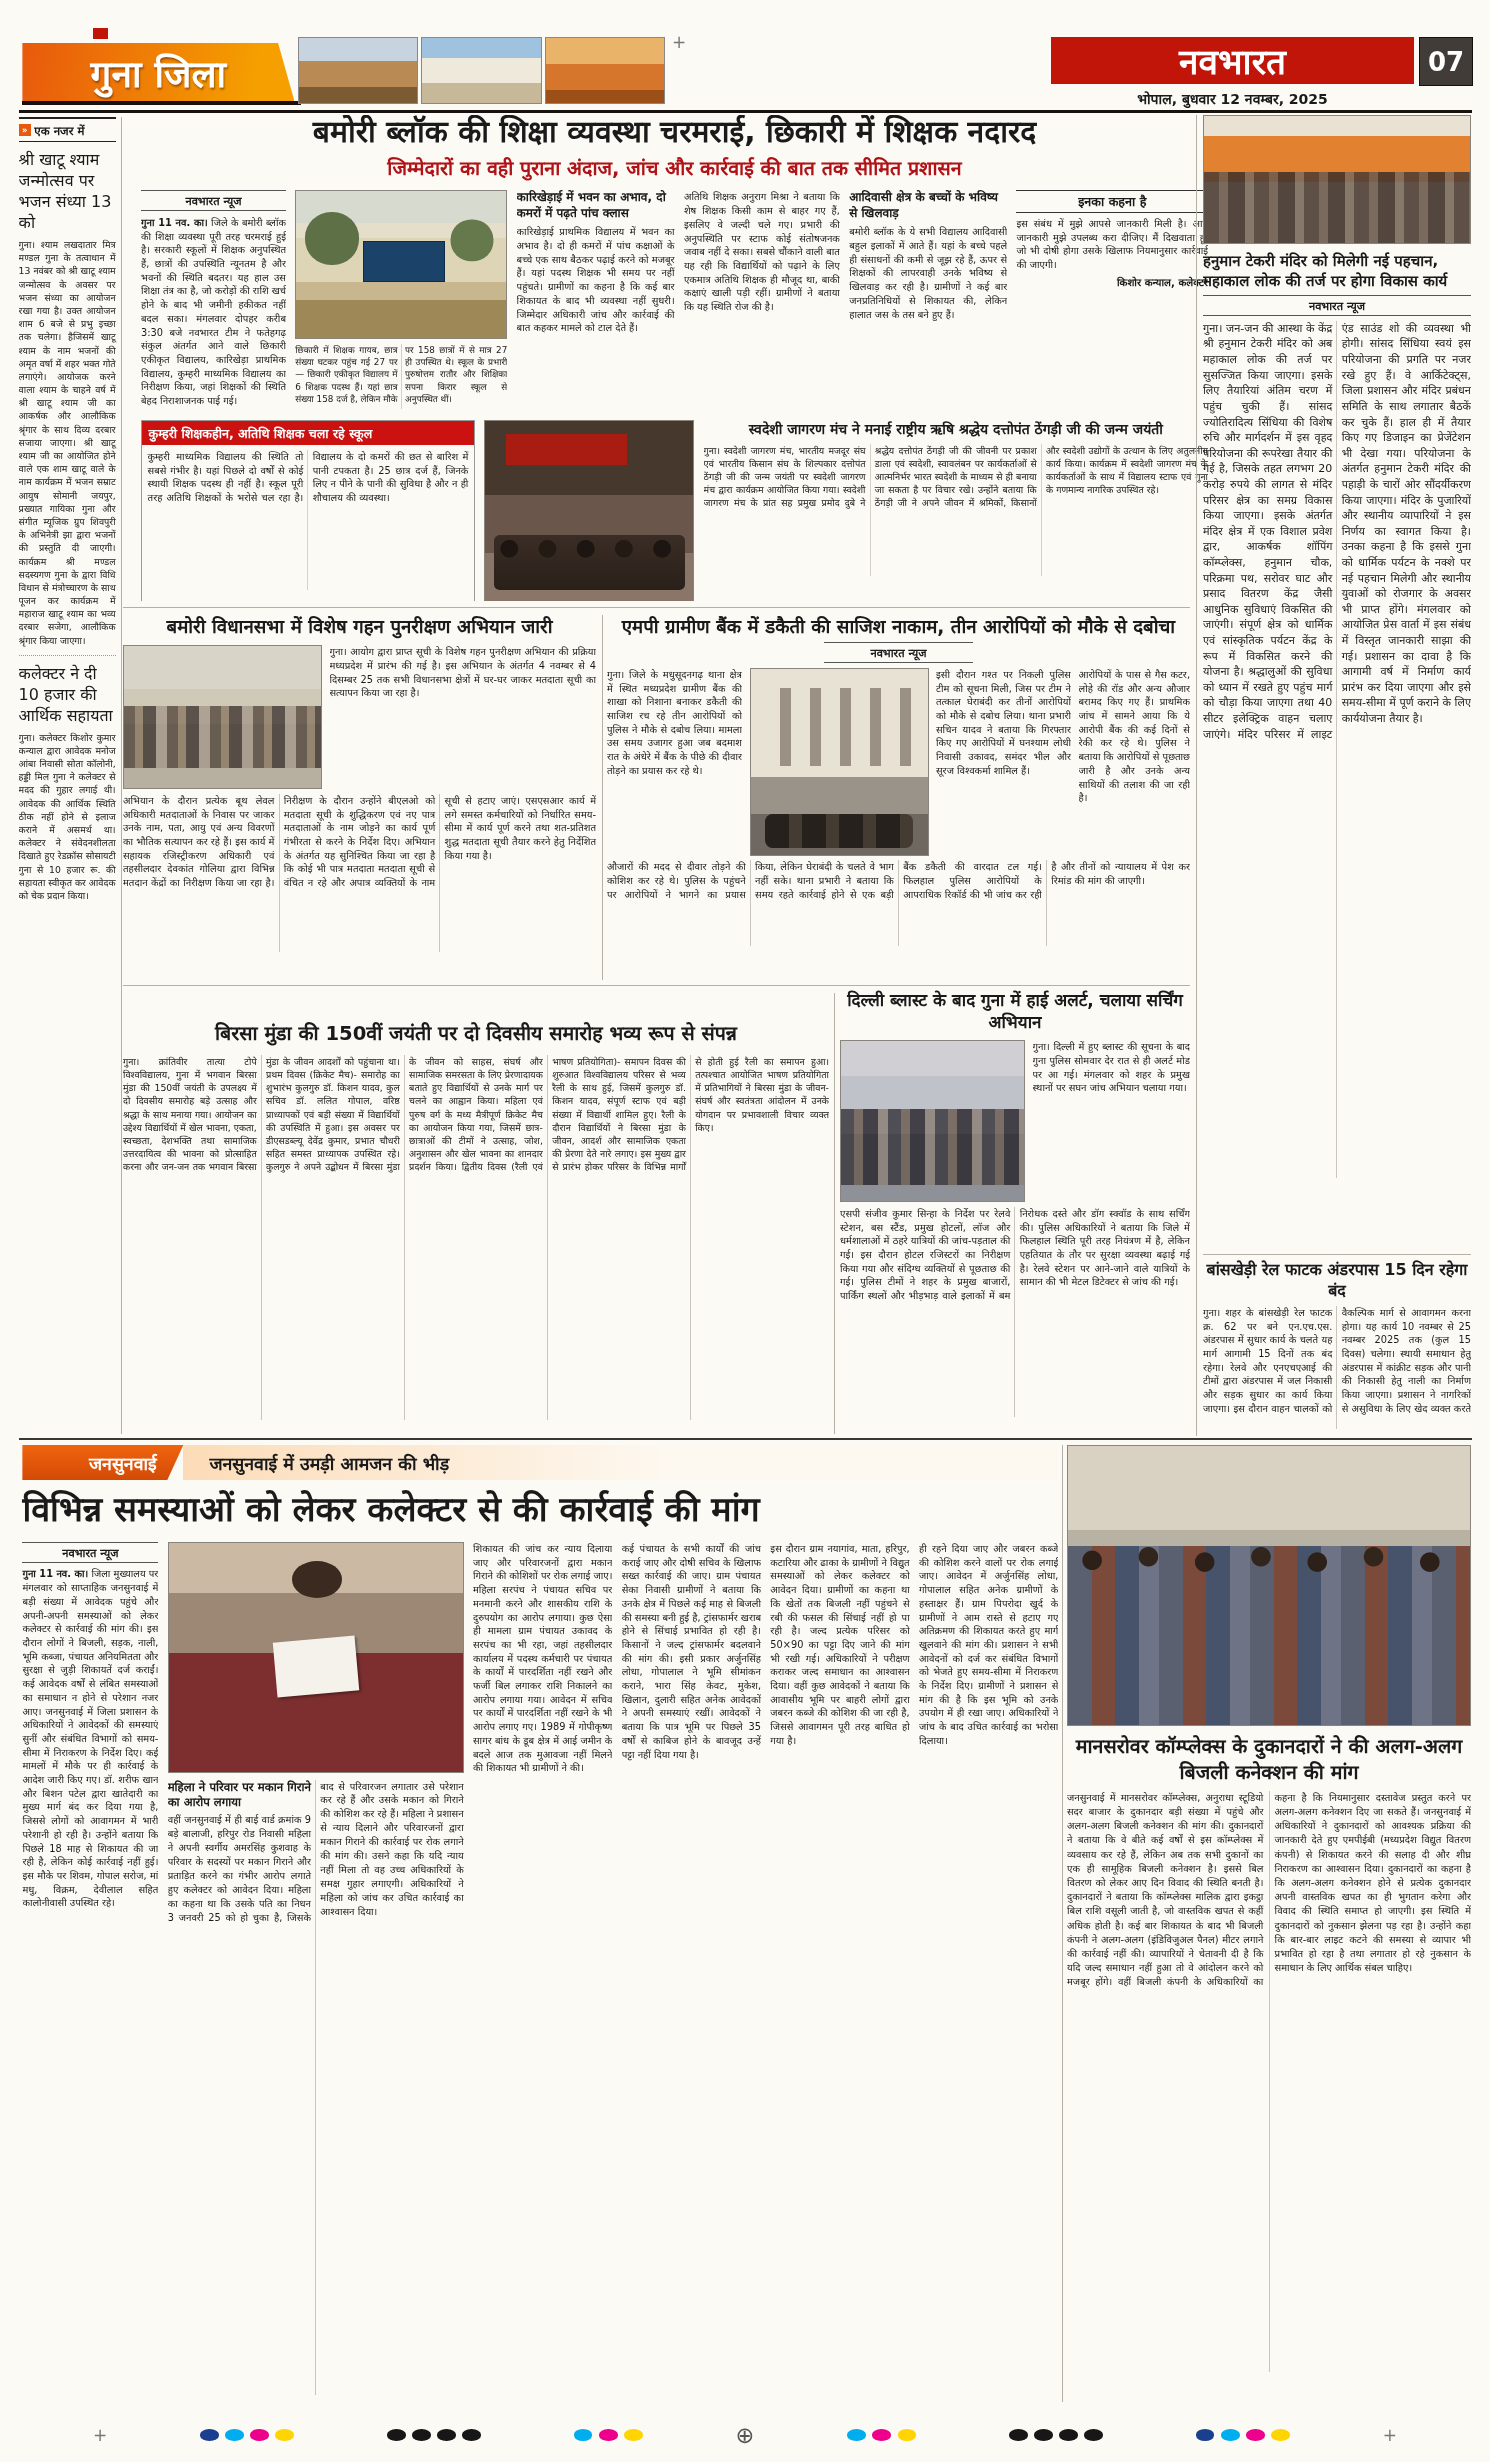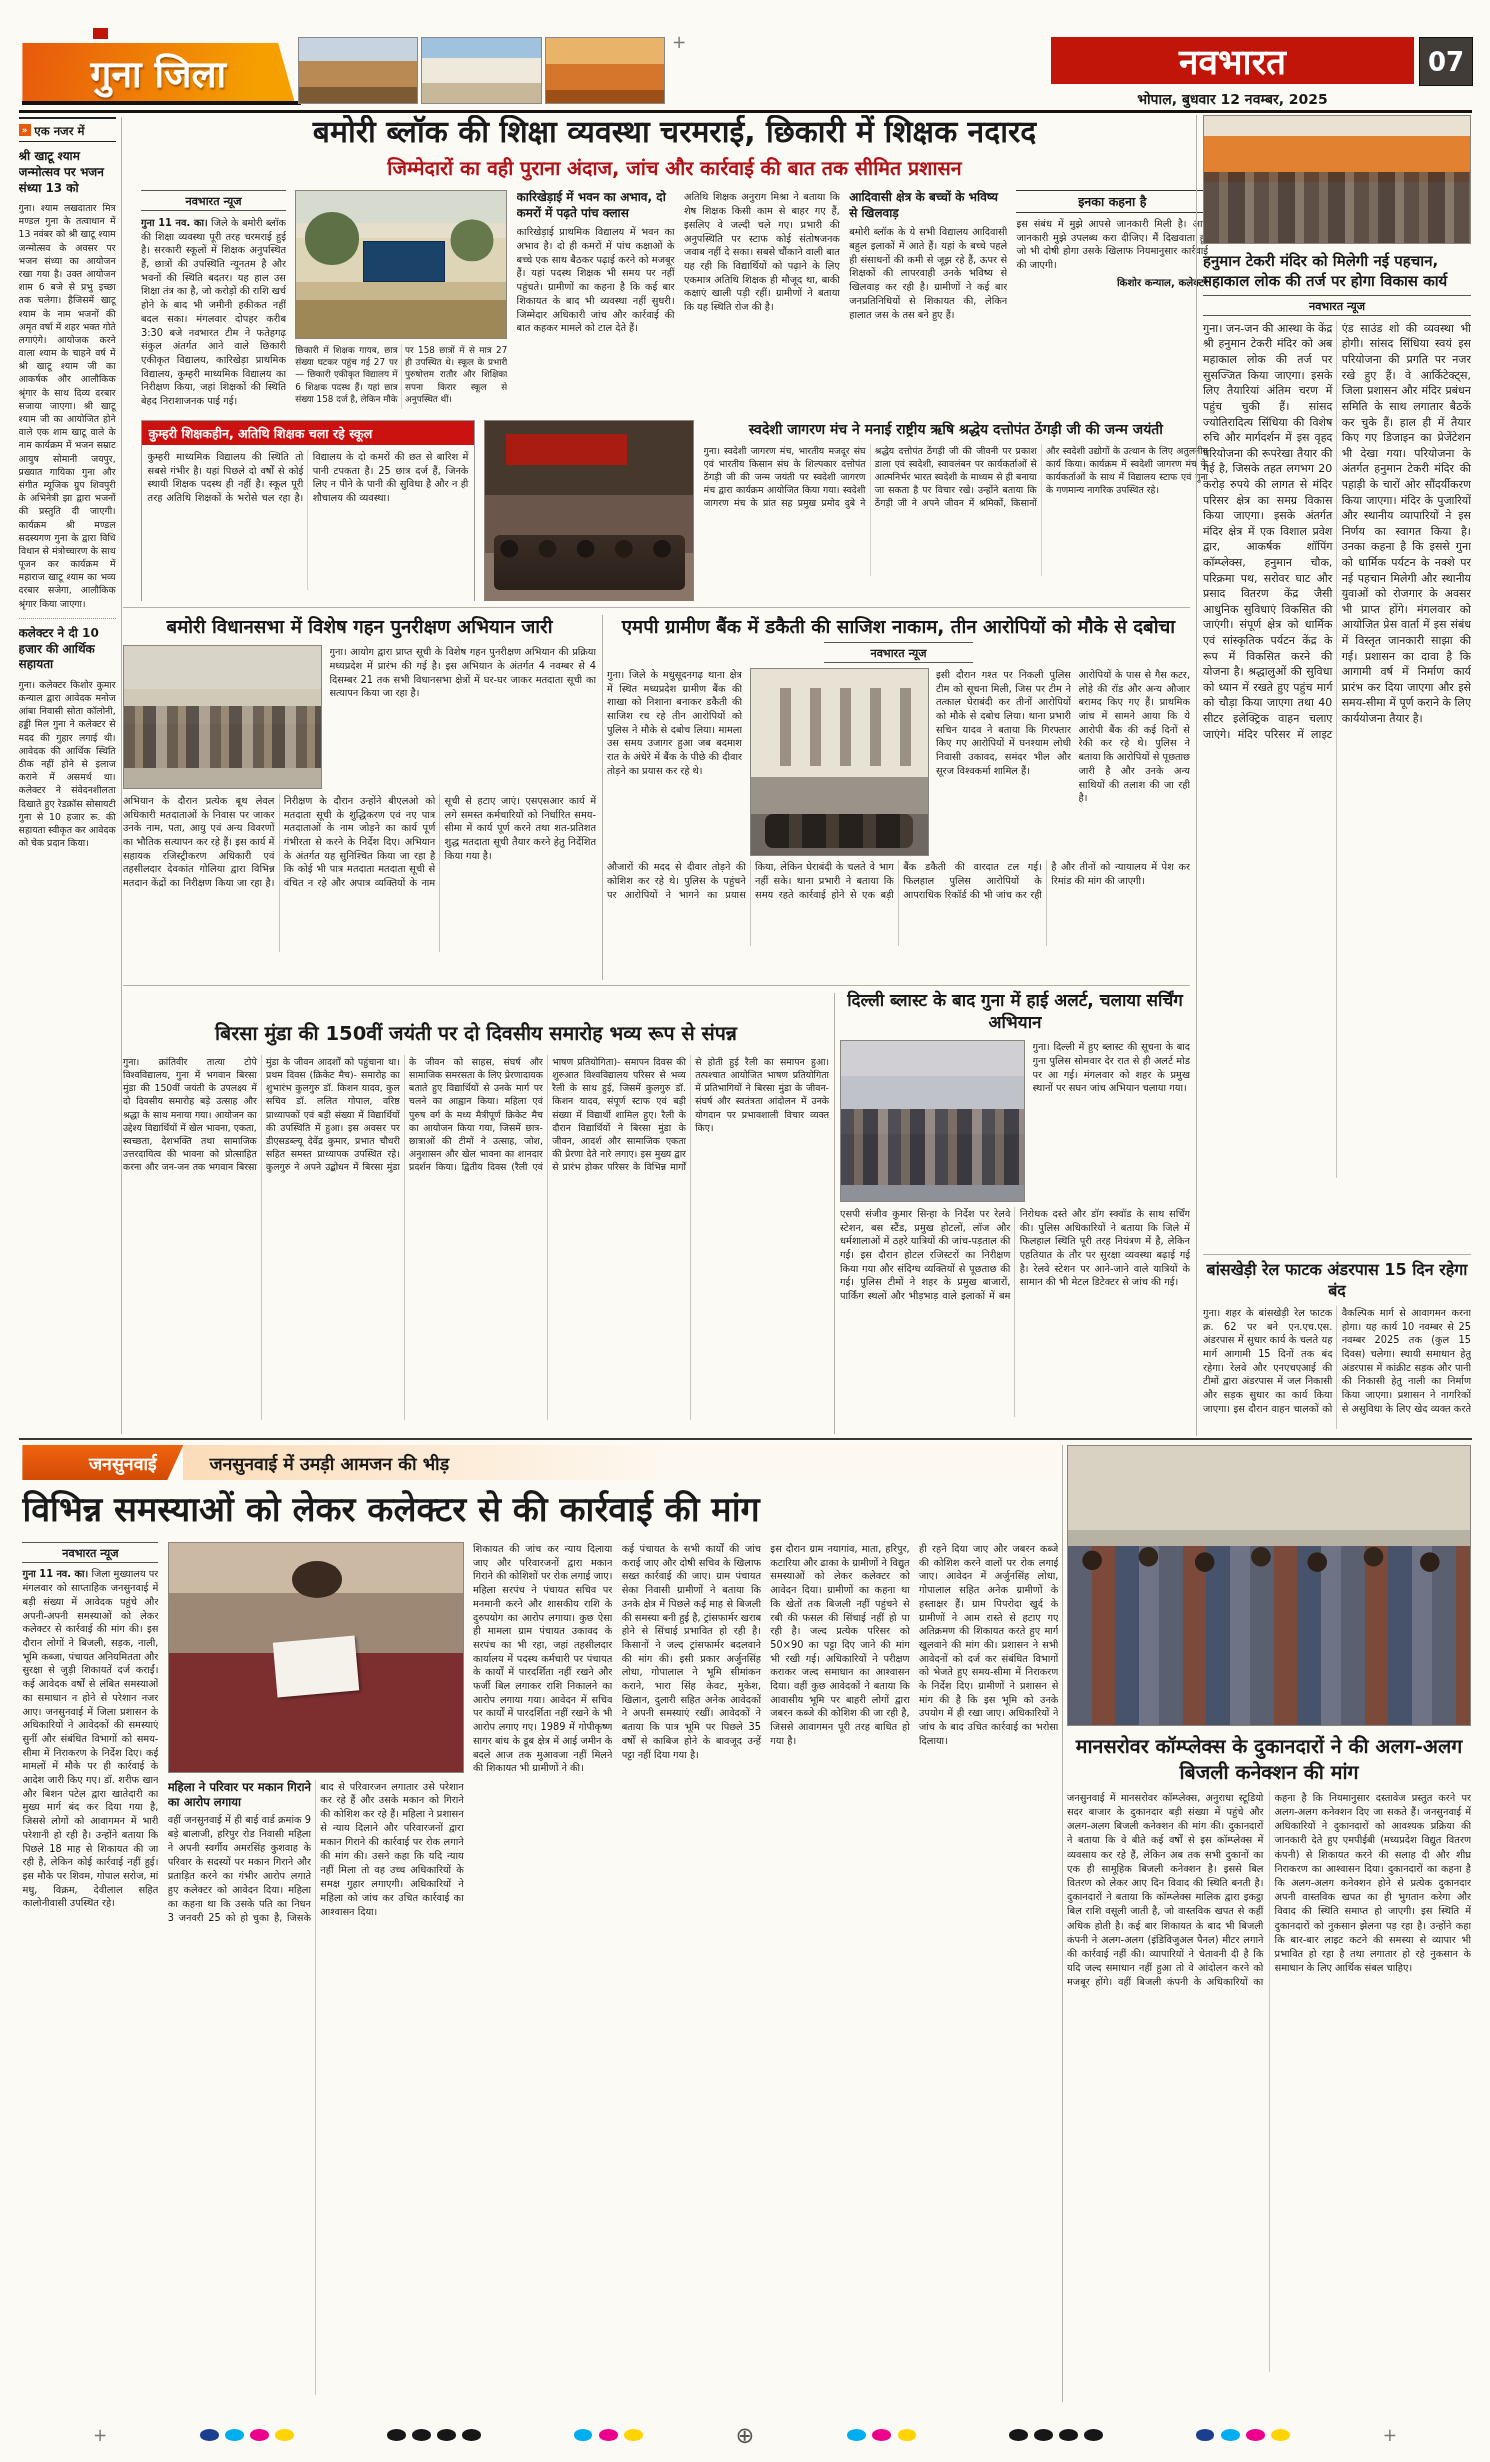--- a/index.html
+++ b/index.html
@@ -33,21 +33,21 @@
   .pageno{left:1419px;top:37px;width:52px;height:47px;background:#413c38;color:#fff;font-size:26px;
     font-weight:800;display:flex;align-items:center;justify-content:center;border:0.9px solid #111;}
   .hdr-date{left:1051px;top:89px;width:363px;text-align:center;font-size:14px;font-weight:bold;}
   .hdr-rule{left:18.6px;top:110px;width:1453px;height:2.8px;background:#171210;}
   
   .sidebar{left:18.6px;top:117px;width:97px;height:1317px;padding-right:5.6px;border-right:0.9px solid #b5b0a6;overflow:hidden;}
   .sb-head{border-top:2.8px solid #222;border-bottom:0.9px solid #222;padding:3.7px 0;font-size:11.6px;
     font-weight:800;display:flex;gap:3.7px;align-items:center;}
   .sb-ic{width:12px;height:12px;background:var(--banner-orange,#e8590c);color:#fff;font-size:8.4px;
     line-height:12px;text-align:center;flex:none;}
-  .sb-title{font-size:12px;font-weight:700;line-height:1.32;margin:6.5px 0 4.7px;}
+  .sb-title{font-size:16px;font-weight:400;line-height:1.32;margin:6.5px 0 4.7px;}
   .sb-body{font-size:9.3px;line-height:1.42;text-align:justify;}
   .sb-div{border-top:0.9px dotted #999;margin:8.4px 0 1.9px;}
   
   .lead{left:141px;top:115px;width:1067px;height:486px;overflow:hidden;}
   .lead-h{font-size:30px;font-weight:800;text-align:center;line-height:1.15;}
   .lead-sub{font-size:19.6px;font-weight:bold;color:var(--subhead-red,#b01217);text-align:center;margin-top:4.7px;}
   .lead-b1{display:flex;gap:9.3px;margin-top:9.3px;height:222px;}
   .lb1-c1{width:145px;overflow:hidden;} .lb1-ph{width:212px;overflow:hidden;}
   .lb1-c3{width:158px;overflow:hidden;} .lb1-c4{width:156px;overflow:hidden;}
   .lb1-c5{width:158px;overflow:hidden;} .lb1-c6{flex:1;overflow:hidden;}
@@ -241,21 +241,21 @@
     <div class="bk-h">बांसखेड़ी रेल फाटक अंडरपास 15 दिन रहेगा बंद</div>
     <div class="bk-b">गुना। शहर के बांसखेड़ी रेल फाटक क्र. 62 पर बने एन.एच.एस. अंडरपास में सुधार कार्य के चलते यह मार्ग आगामी 15 दिनों तक बंद रहेगा। रेलवे और एनएचएआई की टीमों द्वारा अंडरपास में जल निकासी और सड़क सुधार का कार्य किया जाएगा। इस दौरान वाहन चालकों को वैकल्पिक मार्ग से आवागमन करना होगा। यह कार्य 10 नवम्बर से 25 नवम्बर 2025 तक (कुल 15 दिवस) चलेगा। स्थायी समाधान हेतु अंडरपास में कांक्रीट सड़क और पानी की निकासी हेतु नाली का निर्माण किया जाएगा। प्रशासन ने नागरिकों से असुविधा के लिए खेद व्यक्त करते हुए सहयोग की अपील की है। एसडीएम ने निर्देश दिए कि कार्य निर्धारित समय-सीमा में पूर्ण किया जाए।</div>
   </div>
 
   <div class="abs hrule" style="left:123px;top:607px;width:1067px;"></div>
   <div class="abs vrule" style="left:602px;top:615px;height:365px;"></div>
   <div class="abs bamori">
     <div class="bm-h">बमोरी विधानसभा में विशेष गहन पुनरीक्षण अभियान जारी</div>
     <div class="bm-row">
       <div class="ph ph-street"></div>
-      <div class="txt">गुना। आयोग द्वारा प्राप्त सूची के विशेष गहन पुनरीक्षण अभियान की प्रक्रिया मध्यप्रदेश में प्रारंभ की गई है। इस अभियान के अंतर्गत 4 नवम्बर से 4 दिसम्बर 21 तक सभी विधानसभा क्षेत्रों में घर-घर जाकर मतदाता सूची का सत्यापन किया जा रहा है।</div>
+      <div class="txt">गुना। आयोग द्वारा प्राप्त सूची के विशेष गहन पुनरीक्षण अभियान की प्रक्रिया मध्यप्रदेश में प्रारंभ की गई है। इस अभियान के अंतर्गत 4 नवम्बर से 4 दिसम्बर 25 तक सभी विधानसभा क्षेत्रों में घर-घर जाकर मतदाता सूची का सत्यापन किया जा रहा है।</div>
     </div>
     <div class="bm-bottom">अभियान के दौरान प्रत्येक बूथ लेवल अधिकारी मतदाताओं के निवास पर जाकर उनके नाम, पता, आयु एवं अन्य विवरणों का भौतिक सत्यापन कर रहे हैं। इस कार्य में सहायक रजिस्ट्रीकरण अधिकारी एवं तहसीलदार देवकांत गोलिया द्वारा विभिन्न मतदान केंद्रों का निरीक्षण किया जा रहा है। निरीक्षण के दौरान उन्होंने बीएलओ को मतदाता सूची के शुद्धिकरण एवं नए पात्र मतदाताओं के नाम जोड़ने का कार्य पूर्ण गंभीरता से करने के निर्देश दिए। अभियान के अंतर्गत यह सुनिश्चित किया जा रहा है कि कोई भी पात्र मतदाता मतदाता सूची से वंचित न रहे और अपात्र व्यक्तियों के नाम सूची से हटाए जाएं। एसएसआर कार्य में लगे समस्त कर्मचारियों को निर्धारित समय-सीमा में कार्य पूर्ण करने तथा शत-प्रतिशत शुद्ध मतदाता सूची तैयार करने हेतु निर्देशित किया गया है।</div>
   </div>
   <div class="abs bank">
     <div class="bk2-h">एमपी ग्रामीण बैंक में डकैती की साजिश नाकाम, तीन आरोपियों को मौके से दबोचा</div>
     <div class="byline">नवभारत न्यूज</div>
     <div class="bk2-row">
       <div class="c txt">गुना। जिले के मधुसूदनगढ़ थाना क्षेत्र में स्थित मध्यप्रदेश ग्रामीण बैंक की शाखा को निशाना बनाकर डकैती की साजिश रच रहे तीन आरोपियों को पुलिस ने मौके से दबोच लिया। मामला उस समय उजागर हुआ जब बदमाश रात के अंधेरे में बैंक के पीछे की दीवार तोड़ने का प्रयास कर रहे थे।</div>
       <div class="ph ph-bank"></div>
       <div class="c txt">इसी दौरान गश्त पर निकली पुलिस टीम को सूचना मिली, जिस पर टीम ने तत्काल घेराबंदी कर तीनों आरोपियों को मौके से दबोच लिया। थाना प्रभारी सचिन यादव ने बताया कि गिरफ्तार किए गए आरोपियों में घनश्याम लोधी निवासी उकावद, समंदर भील और सूरज विश्वकर्मा शामिल हैं।</div>

